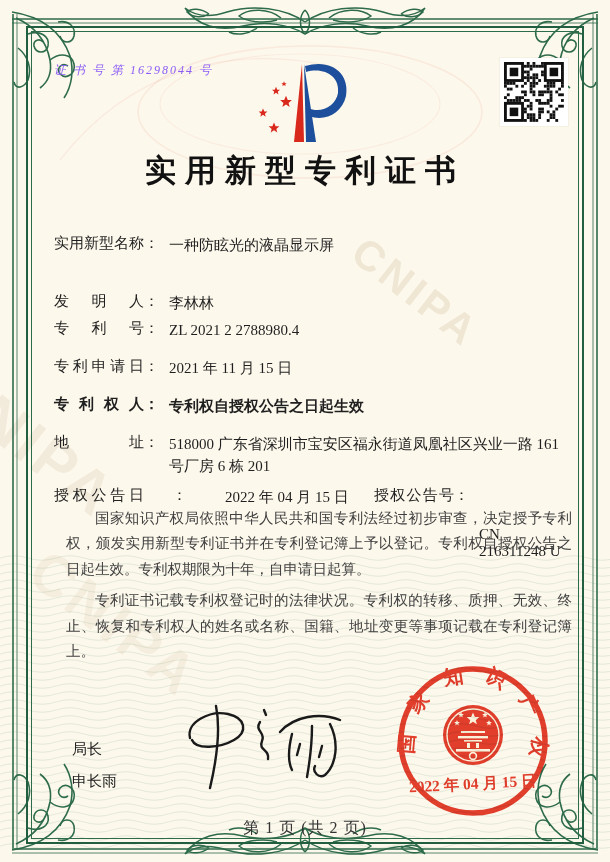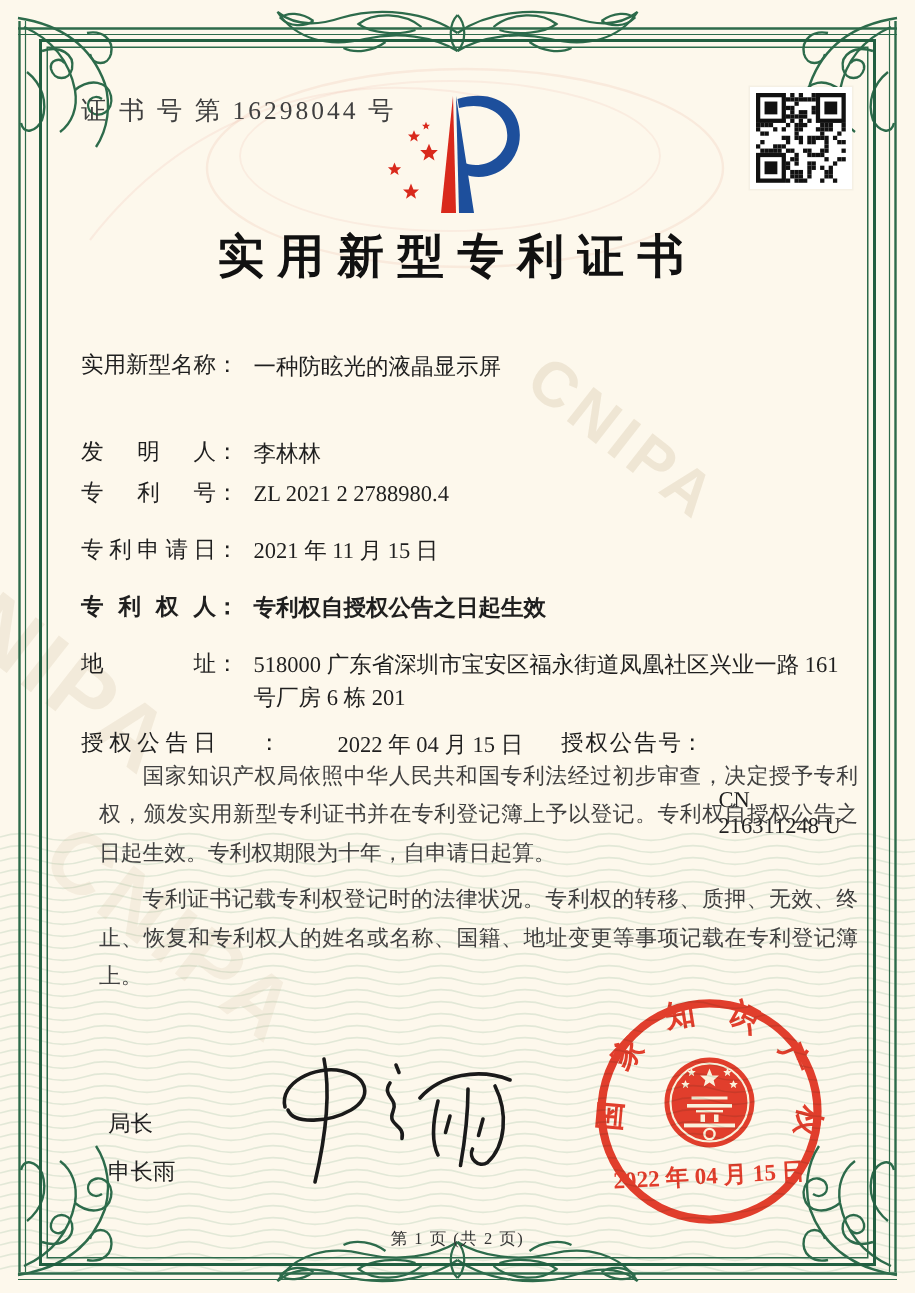--- a/index.html
+++ b/index.html
@@ -17,21 +17,21 @@
   }
   .wm-a{left:372px;top:228px;font-size:42px;transform:rotate(38deg);}
   .wm-b{left:-30px;top:352px;font-size:60px;transform:rotate(38deg);color:rgba(186,162,122,0.16);}
   .wm-c{left:58px;top:536px;font-size:58px;transform:rotate(38deg);color:rgba(186,162,122,0.12);}
   
   .inner-border{position:absolute;left:26px;top:26px;right:26px;bottom:18px;
     border:2px solid #225f41;}
   .inner-border2{position:absolute;left:31px;top:31px;right:31px;bottom:23px;
     border:1px solid #2d6b4b;}
   
-  .cert-no{position:absolute;left:54px;top:62px;font-size:17px;letter-spacing:2px;color:#404040;}
+  .cert-no{position:absolute;left:54px;top:62px;font-size:12px;letter-spacing:2px;color:#8b5cf6;font-style:italic;}
   .logo{position:absolute;left:252px;top:58px;width:106px;height:90px;}
   .qr{position:absolute;left:500px;top:58px;width:68px;height:68px;background:#fff;
     box-shadow:0 0 0 1px rgba(0,0,0,0.03);}
   .title{position:absolute;left:0;right:0;top:150px;text-align:center;
     font-size:31px;font-weight:700;letter-spacing:9px;color:#111;}
   
   .field{position:absolute;left:54px;width:512px;font-size:15px;display:flex;align-items:flex-start;}
   .field .lbl{display:inline-block;width:90px;text-align:justify;text-align-last:justify;flex:0 0 90px;}
   .field .colon{flex:0 0 auto;}
   .field .val{margin-left:10px;flex:1;max-width:408px;line-height:22px;}
@@ -42,21 +42,21 @@
   
   .body-text{position:absolute;left:66px;top:506px;width:506px;font-size:14.5px;
     line-height:25.4px;text-align:justify;color:#404040;}
   .body-text p{margin:0 0 6px 0;text-indent:2em;}
   
   .sign-title{position:absolute;left:72px;top:740px;font-size:15px;color:#222;}
   .sign-name{position:absolute;left:72px;top:772px;font-size:15px;color:#222;}
   .signature{position:absolute;left:176px;top:698px;width:180px;height:96px;}
   .seal{position:absolute;left:383px;top:653px;width:180px;height:180px;
     mix-blend-mode:multiply;opacity:.95;}
-  .footer{position:absolute;left:0;right:0;top:818px;text-align:center;font-size:11px;color:#333;letter-spacing:1px;}
+  .footer{position:absolute;left:0;right:0;top:818px;text-align:center;font-size:16px;color:#333;letter-spacing:1px;}
 </style>
 </head>
 <body>
 
 <div class="page">
 
   <svg class="bg-layer" id="waves" width="610" height="862">
       <path d="M0 558 q14 -4.5 28 0 q14 4.5 28 0 q14 -4.5 28 0 q14 4.5 28 0 q14 -4.5 28 0 q14 4.5 28 0 q14 -4.5 28 0 q14 4.5 28 0 q14 -4.5 28 0 q14 4.5 28 0 q14 -4.5 28 0 q14 4.5 28 0 q14 -4.5 28 0 q14 4.5 28 0 q14 -4.5 28 0 q14 4.5 28 0 q14 -4.5 28 0 q14 4.5 28 0 q14 -4.5 28 0 q14 4.5 28 0 q14 -4.5 28 0 q14 4.5 28 0 q14 -4.5 28 0 q14 4.5 28 0" fill="none" stroke="rgba(122,168,134,0.20)" stroke-width="1"></path>
       <path d="M0 566 q14 -4.5 28 0 q14 4.5 28 0 q14 -4.5 28 0 q14 4.5 28 0 q14 -4.5 28 0 q14 4.5 28 0 q14 -4.5 28 0 q14 4.5 28 0 q14 -4.5 28 0 q14 4.5 28 0 q14 -4.5 28 0 q14 4.5 28 0 q14 -4.5 28 0 q14 4.5 28 0 q14 -4.5 28 0 q14 4.5 28 0 q14 -4.5 28 0 q14 4.5 28 0 q14 -4.5 28 0 q14 4.5 28 0 q14 -4.5 28 0 q14 4.5 28 0 q14 -4.5 28 0 q14 4.5 28 0" fill="none" stroke="rgba(122,168,134,0.20)" stroke-width="1"></path>
       <path d="M0 574 q14 -4.5 28 0 q14 4.5 28 0 q14 -4.5 28 0 q14 4.5 28 0 q14 -4.5 28 0 q14 4.5 28 0 q14 -4.5 28 0 q14 4.5 28 0 q14 -4.5 28 0 q14 4.5 28 0 q14 -4.5 28 0 q14 4.5 28 0 q14 -4.5 28 0 q14 4.5 28 0 q14 -4.5 28 0 q14 4.5 28 0 q14 -4.5 28 0 q14 4.5 28 0 q14 -4.5 28 0 q14 4.5 28 0 q14 -4.5 28 0 q14 4.5 28 0 q14 -4.5 28 0 q14 4.5 28 0" fill="none" stroke="rgba(122,168,134,0.20)" stroke-width="1"></path>

